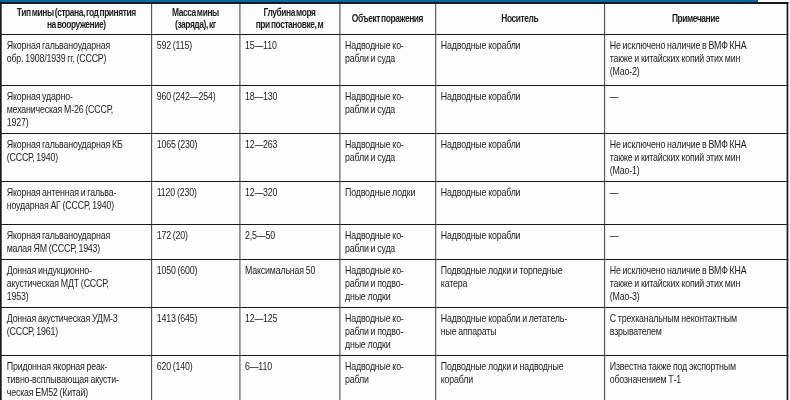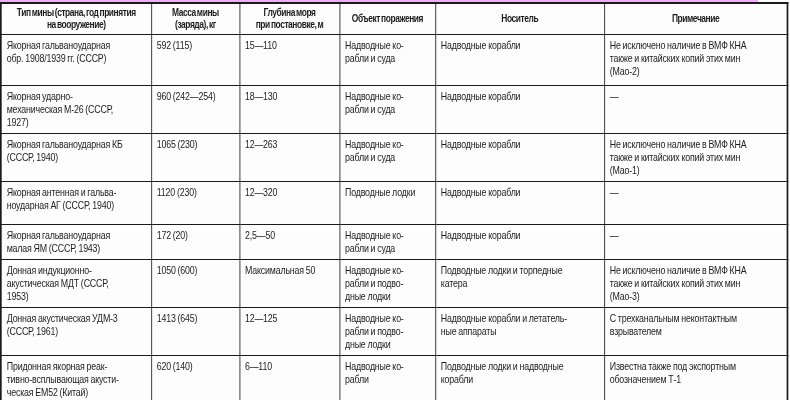--- a/index.html
+++ b/index.html
@@ -6,21 +6,21 @@
     margin: 0;
     padding: 0;
     background: #fdfdfd;
     width: 790px;
     height: 400px;
     overflow: hidden;
   }
   .page {
     width: 758px;
     height: 400px;
-    background: #f0abfc;
+    background: #0369a1;
     position: relative;
   }
   .scale-wrap {
     width: 940px;
     transform: scaleX(0.8404);
     transform-origin: top left;
     padding-top: 2px;
   }
   table.mines {
     border-collapse: collapse;

